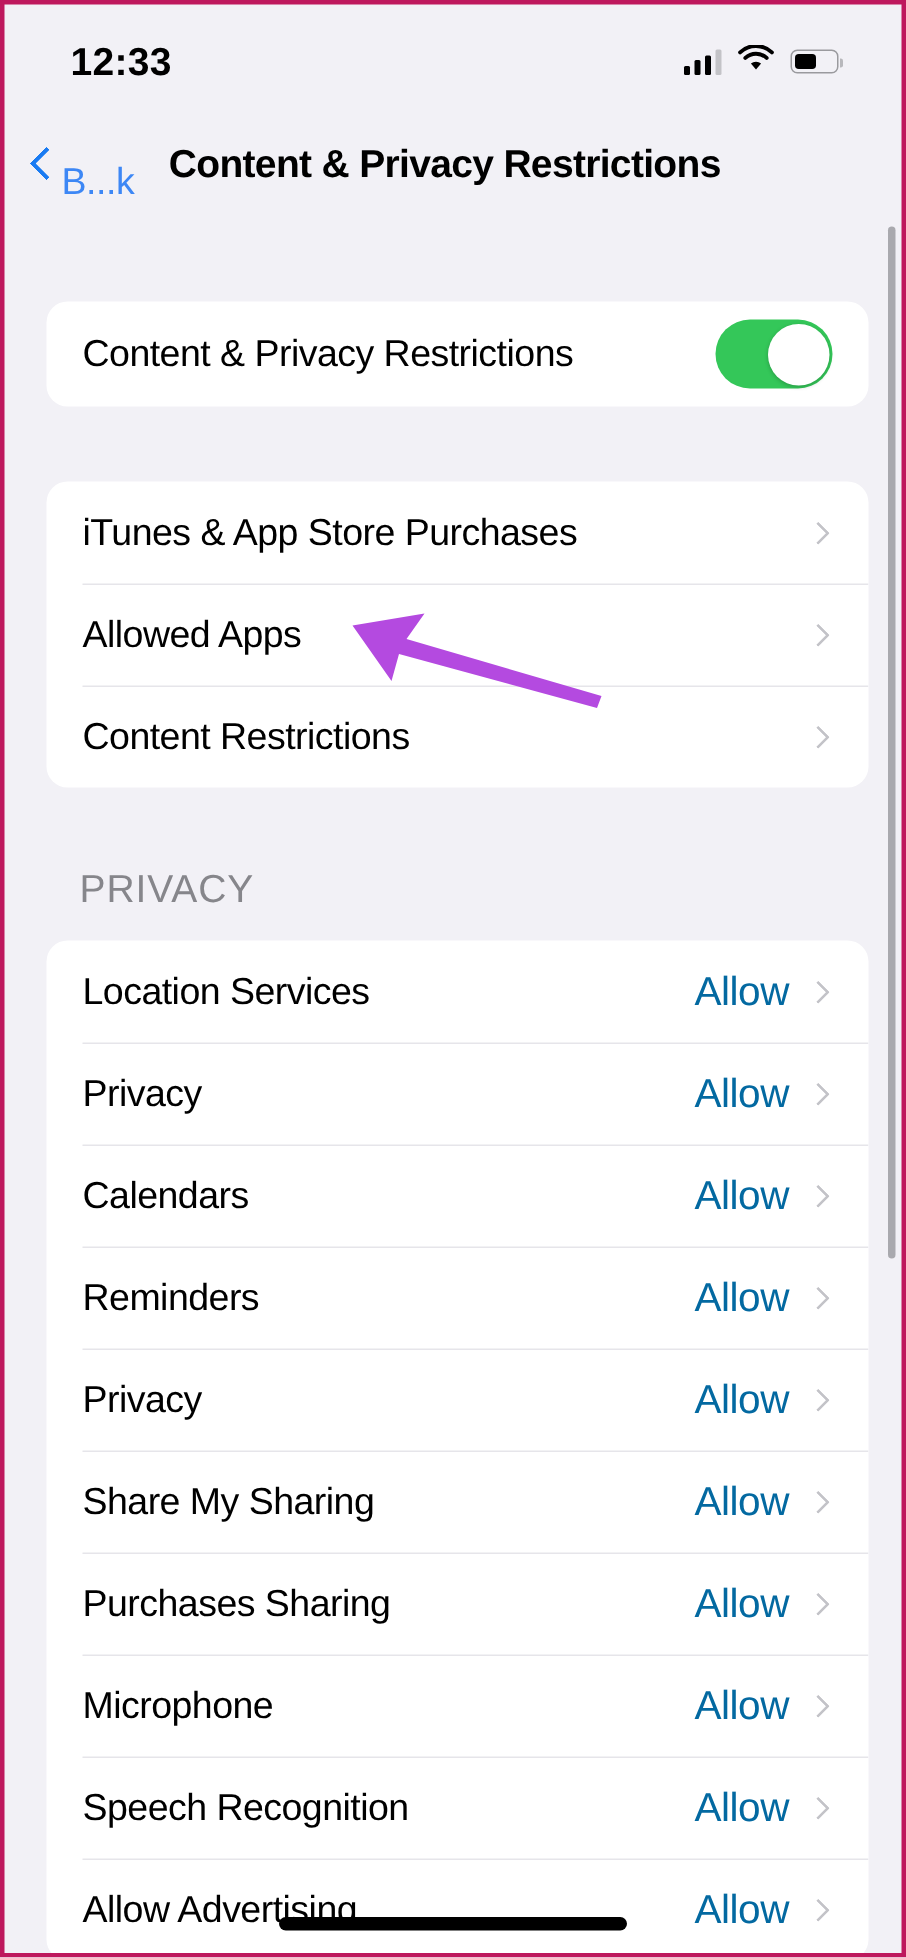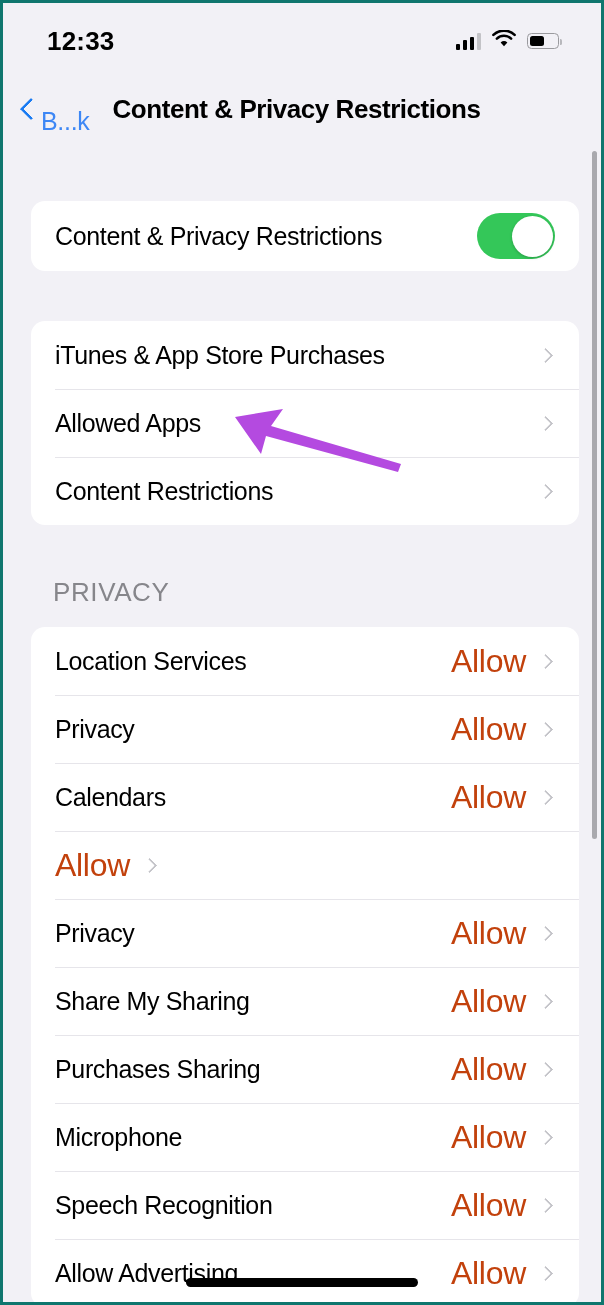--- a/index.html
+++ b/index.html
@@ -10,21 +10,21 @@
     background: #ffffff;
     font-family: "Liberation Sans", sans-serif;
     -webkit-font-smoothing: antialiased;
   }
 
   #screen {
     position: relative;
     width: 604px;
     height: 1305px;
     background: #f2f1f6;
-    border: 3px solid #0f766e;
+    border: 3px solid #be185d;
     overflow: hidden;
   }
 
   
   .status-bar {
     position: absolute;
     top: 0; left: 0; right: 0;
     height: 70px;
     display: flex;
     align-items: center;
@@ -142,22 +142,22 @@
     height: 1px;
     background: #e6e5ea;
   }
   .row-label {
     flex: 1;
     font-size: 25px;
     color: #000;
     letter-spacing: -0.35px;
   }
   .row-value {
-    font-size: 32px;
-    color: #c2410c;
+    font-size: 27px;
+    color: #0369a1;
     letter-spacing: -0.3px;
     margin-right: 14px;
   }
   .chevron {
     width: 11px; height: 11px;
     border-top: 2.6px solid #c3c3c8;
     border-right: 2.6px solid #c3c3c8;
     transform: rotate(45deg);
     border-radius: 1px;
     flex: none;
@@ -296,20 +296,21 @@
         <span class="row-label">Privacy</span>
         <span class="row-value">Allow</span>
         <span class="chevron"></span>
       </div>
       <div class="row">
         <span class="row-label">Calendars</span>
         <span class="row-value">Allow</span>
         <span class="chevron"></span>
       </div>
       <div class="row">
+        <span class="row-label">Reminders</span>
         <span class="row-value">Allow</span>
         <span class="chevron"></span>
       </div>
       <div class="row">
         <span class="row-label">Privacy</span>
         <span class="row-value">Allow</span>
         <span class="chevron"></span>
       </div>
       <div class="row">
         <span class="row-label">Share My Sharing</span>

